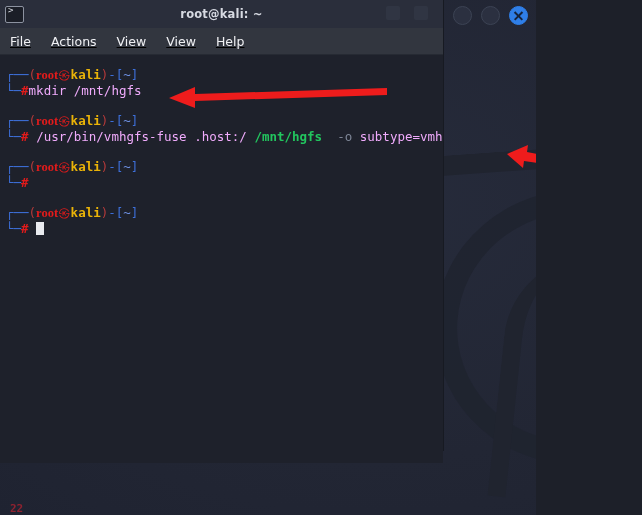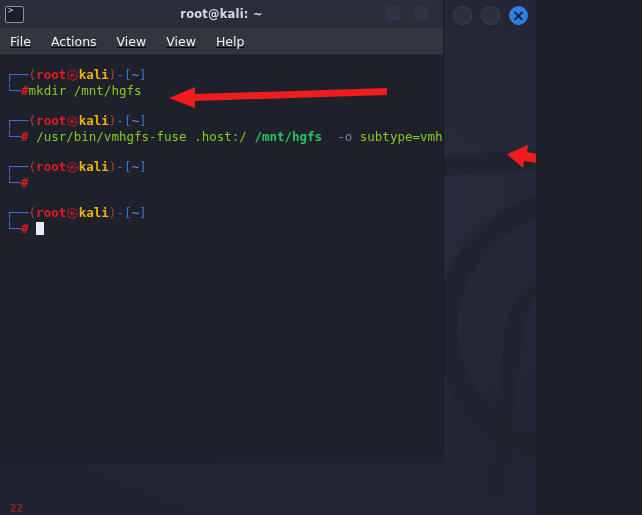--- a/index.html
+++ b/index.html
@@ -160,27 +160,27 @@
     padding: 12px 0 0 6px;
     overflow: hidden;
     font-family: "DejaVu Sans Mono", monospace;
     font-size: 12.5px;
     line-height: 16px;
   }
   .block { margin-bottom: 14px; }
   .pline { white-space: pre; }
   .corner-top, .corner-bot { color: #3d6fd8; }
   .paren { color: #b43a3a; }
-  .user  { color: #e21b1b; font-weight: bold; }
+  .user  { color: #e21b1b; font-weight: bold; font-family: Liberation Serif, serif; }
   .at    { color: #e21b1b; }
   .host  { color: #eab308; font-weight: bold; }
   .brk   { color: #3d6fd8; }
   .tilde { color: #6d8fe0; }
   .hash  { color: #e21b1b; font-weight: bold; }
-  .cmd   { color: #84cc16; }
+  .cmd   { color: #f0abfc; }
   .path-bold { color: #22c55e; font-weight: bold; }
   .opt   { color: #7d8596; }
   .cursor {
     display: inline-block;
     width: 8px;
     height: 13px;
     background: #e8eaef;
     vertical-align: -2px;
   }
 

